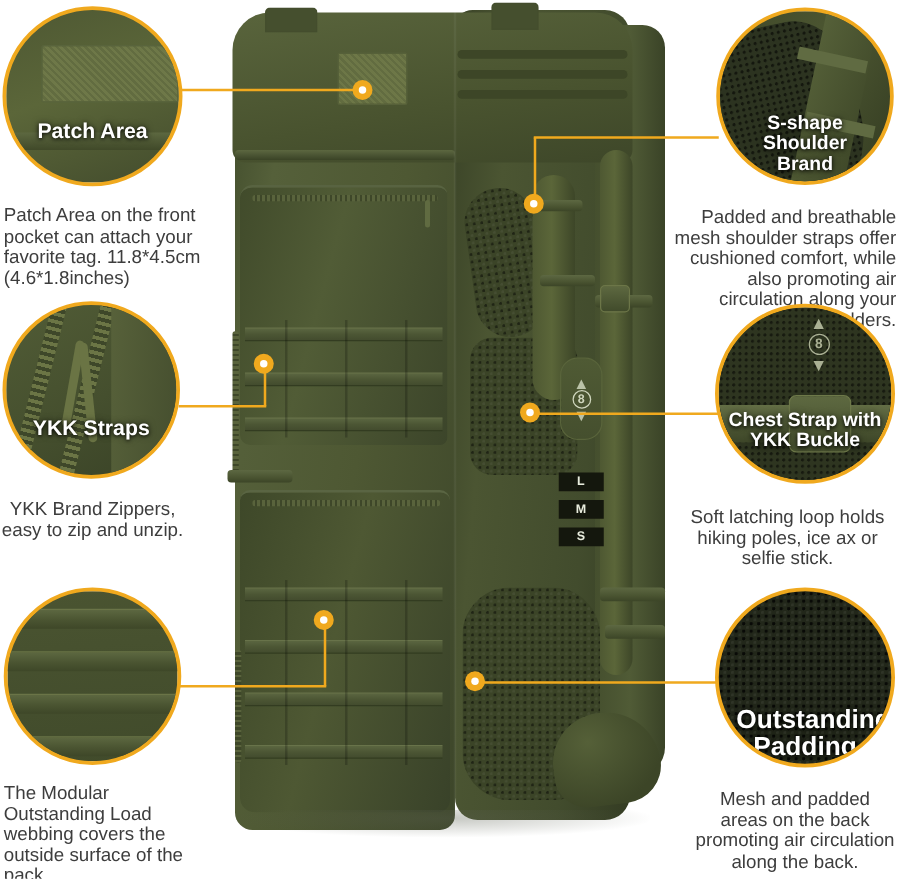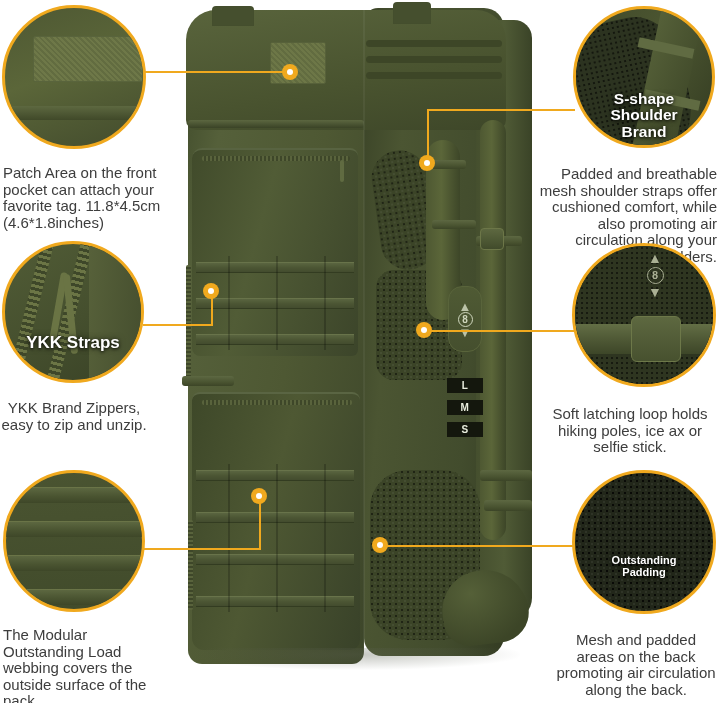--- a/index.html
+++ b/index.html
@@ -393,20 +393,21 @@
   <div class="marker" style="left:282px;top:64px;"></div>
   <div class="marker" style="left:419px;top:155px;"></div>
   <div class="marker" style="left:203px;top:283px;"></div>
   <div class="marker" style="left:416px;top:322px;"></div>
   <div class="marker" style="left:251px;top:488px;"></div>
   <div class="marker" style="left:372px;top:537px;"></div>
 
   <div class="callout tex-patch" style="left:2px;top:5px;width:144px;height:144px;">
     <div class="velcro"></div>
     <div class="lipline"></div>
+    <div class="ctitle" style="top:88px;font-size:17px;">Patch Area</div>
   </div>
   <div class="desc" style="left:3px;top:165px;width:160px;text-align:left;">Patch Area on the front pocket can attach your favorite tag. 11.8*4.5cm (4.6*1.8inches)</div>
 
   <div class="callout tex-strap" style="left:573px;top:6px;width:142px;height:142px;">
     <div class="meshpad"></div>
     <div style="position:absolute;left:70px;top:-10px;width:42px;height:170px;background:linear-gradient(100deg,#566139,#3e4728);transform:rotate(12deg);border-radius:10px;"></div>
     <div style="position:absolute;left:62px;top:34px;width:56px;height:10px;background:#606b42;transform:rotate(12deg);"></div>
     <div style="position:absolute;left:68px;top:86px;width:56px;height:10px;background:#606b42;transform:rotate(12deg);"></div>
     <div class="ctitle" style="top:82px;font-size:15.5px;padding:0 10px;">S-shape Shoulder Brand</div>
   </div>
@@ -424,29 +425,30 @@
 
   <div class="callout tex-buckle" style="left:572px;top:243px;width:144px;height:144px;">
     <div class="meshbg"></div>
     <div class="slidericon">
       <div style="font-size:14px;line-height:13px;">▲</div>
       <div style="width:17px;height:17px;margin:2px auto;border:1.5px solid #aab094;border-radius:50%;font-size:11px;line-height:15px;font-weight:bold;">8</div>
       <div style="font-size:14px;line-height:13px;">▼</div>
     </div>
     <div class="beltband"></div>
     <div class="buckle"></div>
+    <div class="ctitle" style="top:83px;font-size:15.5px;padding:0 6px;">Chest Strap with YKK Buckle</div>
   </div>
   <div class="desc" style="left:542px;top:406px;width:176px;text-align:center;">Soft latching loop holds hiking poles, ice ax or selfie stick.</div>
 
   <div class="callout tex-molle" style="left:3px;top:470px;width:142px;height:142px;">
     <div class="band" style="top:14px;"></div>
     <div class="band" style="top:48px;"></div>
     <div class="band" style="top:82px;"></div>
     <div class="band" style="top:116px;"></div>
   </div>
   <div class="desc" style="left:3px;top:627px;width:150px;text-align:left;">The Modular Outstanding Load webbing covers the outside surface of the pack.</div>
 
   <div class="callout tex-pad" style="left:572px;top:470px;width:144px;height:144px;">
-    <div class="ctitle" style="top:82px;font-size:11px;padding:0 14px;">Outstanding Padding</div>
+    <div class="ctitle" style="top:92px;font-size:21px;padding:0 14px;">Outstanding Padding</div>
   </div>
   <div class="desc" style="left:556px;top:632px;width:160px;text-align:center;">Mesh and padded areas on the back promoting air circulation along the back.</div>
 
 </div>
 
 </body></html>

